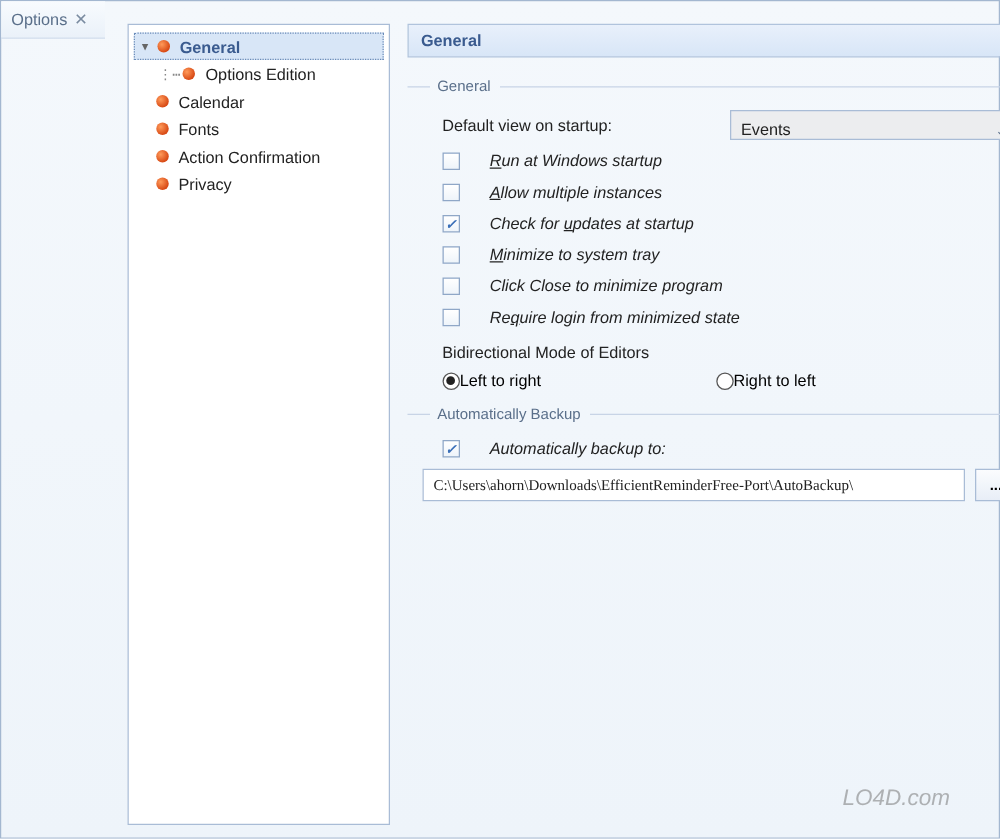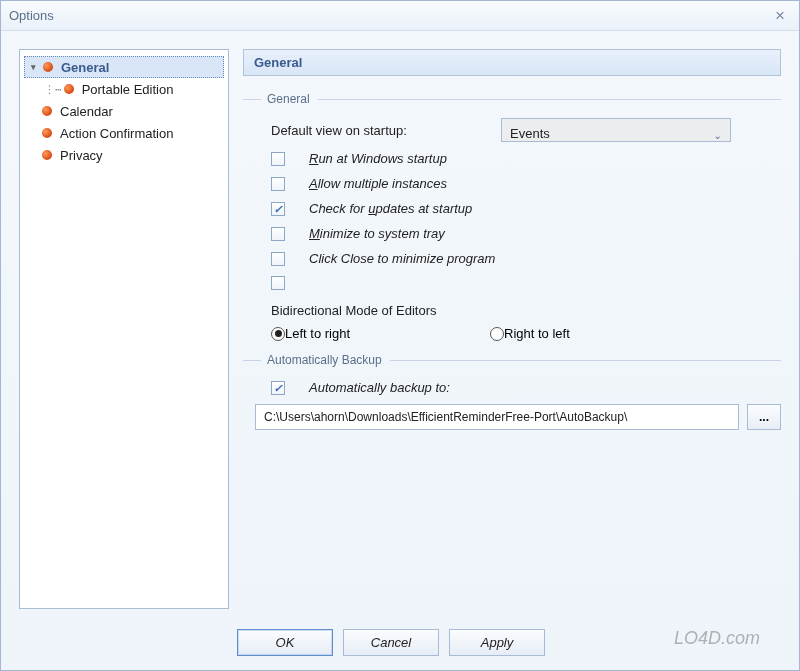--- a/index.html
+++ b/index.html
@@ -11,21 +11,21 @@
   height: 671px;
   overflow: hidden;
   position: relative;
 }
 .window {
   width: 800px;
   height: 671px;
   border: 1px solid #a3b7d0;
   background: linear-gradient(#f4f8fc, #eef4fa);
   display: flex;
-  flex-direction: column;
+  flex-direction: row;
 }
 .titlebar {
   height: 30px;
   background: linear-gradient(#f8fbfe, #eaf1f9);
   border-bottom: 1px solid #d0dcec;
   display: flex;
   align-items: center;
   padding: 0 8px;
   color: #5a6f8a;
   font-size: 13px;
@@ -205,20 +205,21 @@
 .path-input {
   flex: 1;
   height: 26px;
   border: 1px solid #a9bcd6;
   background: #fff;
   padding: 0 8px;
   font-size: 12px;
   color: #222;
   display: flex;
   align-items: center;
+  font-family: Liberation Serif, serif;
 }
 .browse-btn {
   width: 34px;
   height: 26px;
   border: 1px solid #a9bcd6;
   background: linear-gradient(#fbfcfe, #e8eef7);
   display: flex;
   align-items: center;
   justify-content: center;
   cursor: pointer;
@@ -271,26 +272,31 @@
 
     <div class="sidebar">
       <div class="tree-item selected">
         <span class="tree-caret">▾</span>
         <span class="bullet"></span>
         <span>General</span>
       </div>
       <div class="tree-item child">
         <span class="tree-branch">⋮⋯</span>
         <span class="bullet"></span>
-        <span>Portable Edition</span>
+        <span>Options Edition</span>
       </div>
       <div class="tree-item">
         <span class="tree-caret"></span>
         <span class="bullet"></span>
         <span>Calendar</span>
+      </div>
+      <div class="tree-item">
+        <span class="tree-caret"></span>
+        <span class="bullet"></span>
+        <span>Fonts</span>
       </div>
       <div class="tree-item">
         <span class="tree-caret"></span>
         <span class="bullet"></span>
         <span>Action Confirmation</span>
       </div>
       <div class="tree-item">
         <span class="tree-caret"></span>
         <span class="bullet"></span>
         <span>Privacy</span>
@@ -329,20 +335,21 @@
       <div class="chk-row">
         <span class="chk"></span>
         <span><span class="underline-letter">M</span>inimize to system tray</span>
       </div>
       <div class="chk-row">
         <span class="chk"></span>
         <span>Click Close to minimize program</span>
       </div>
       <div class="chk-row">
         <span class="chk"></span>
+        <span>Re<span class="underline-letter">q</span>uire login from minimized state</span>
       </div>
 
       <div class="subhead">Bidirectional Mode of Editors</div>
       <div class="radio-row">
         <div class="radio">
           <span class="radio-dot sel"></span>
           <span>Left to right</span>
         </div>
         <div class="radio">
           <span class="radio-dot"></span>

